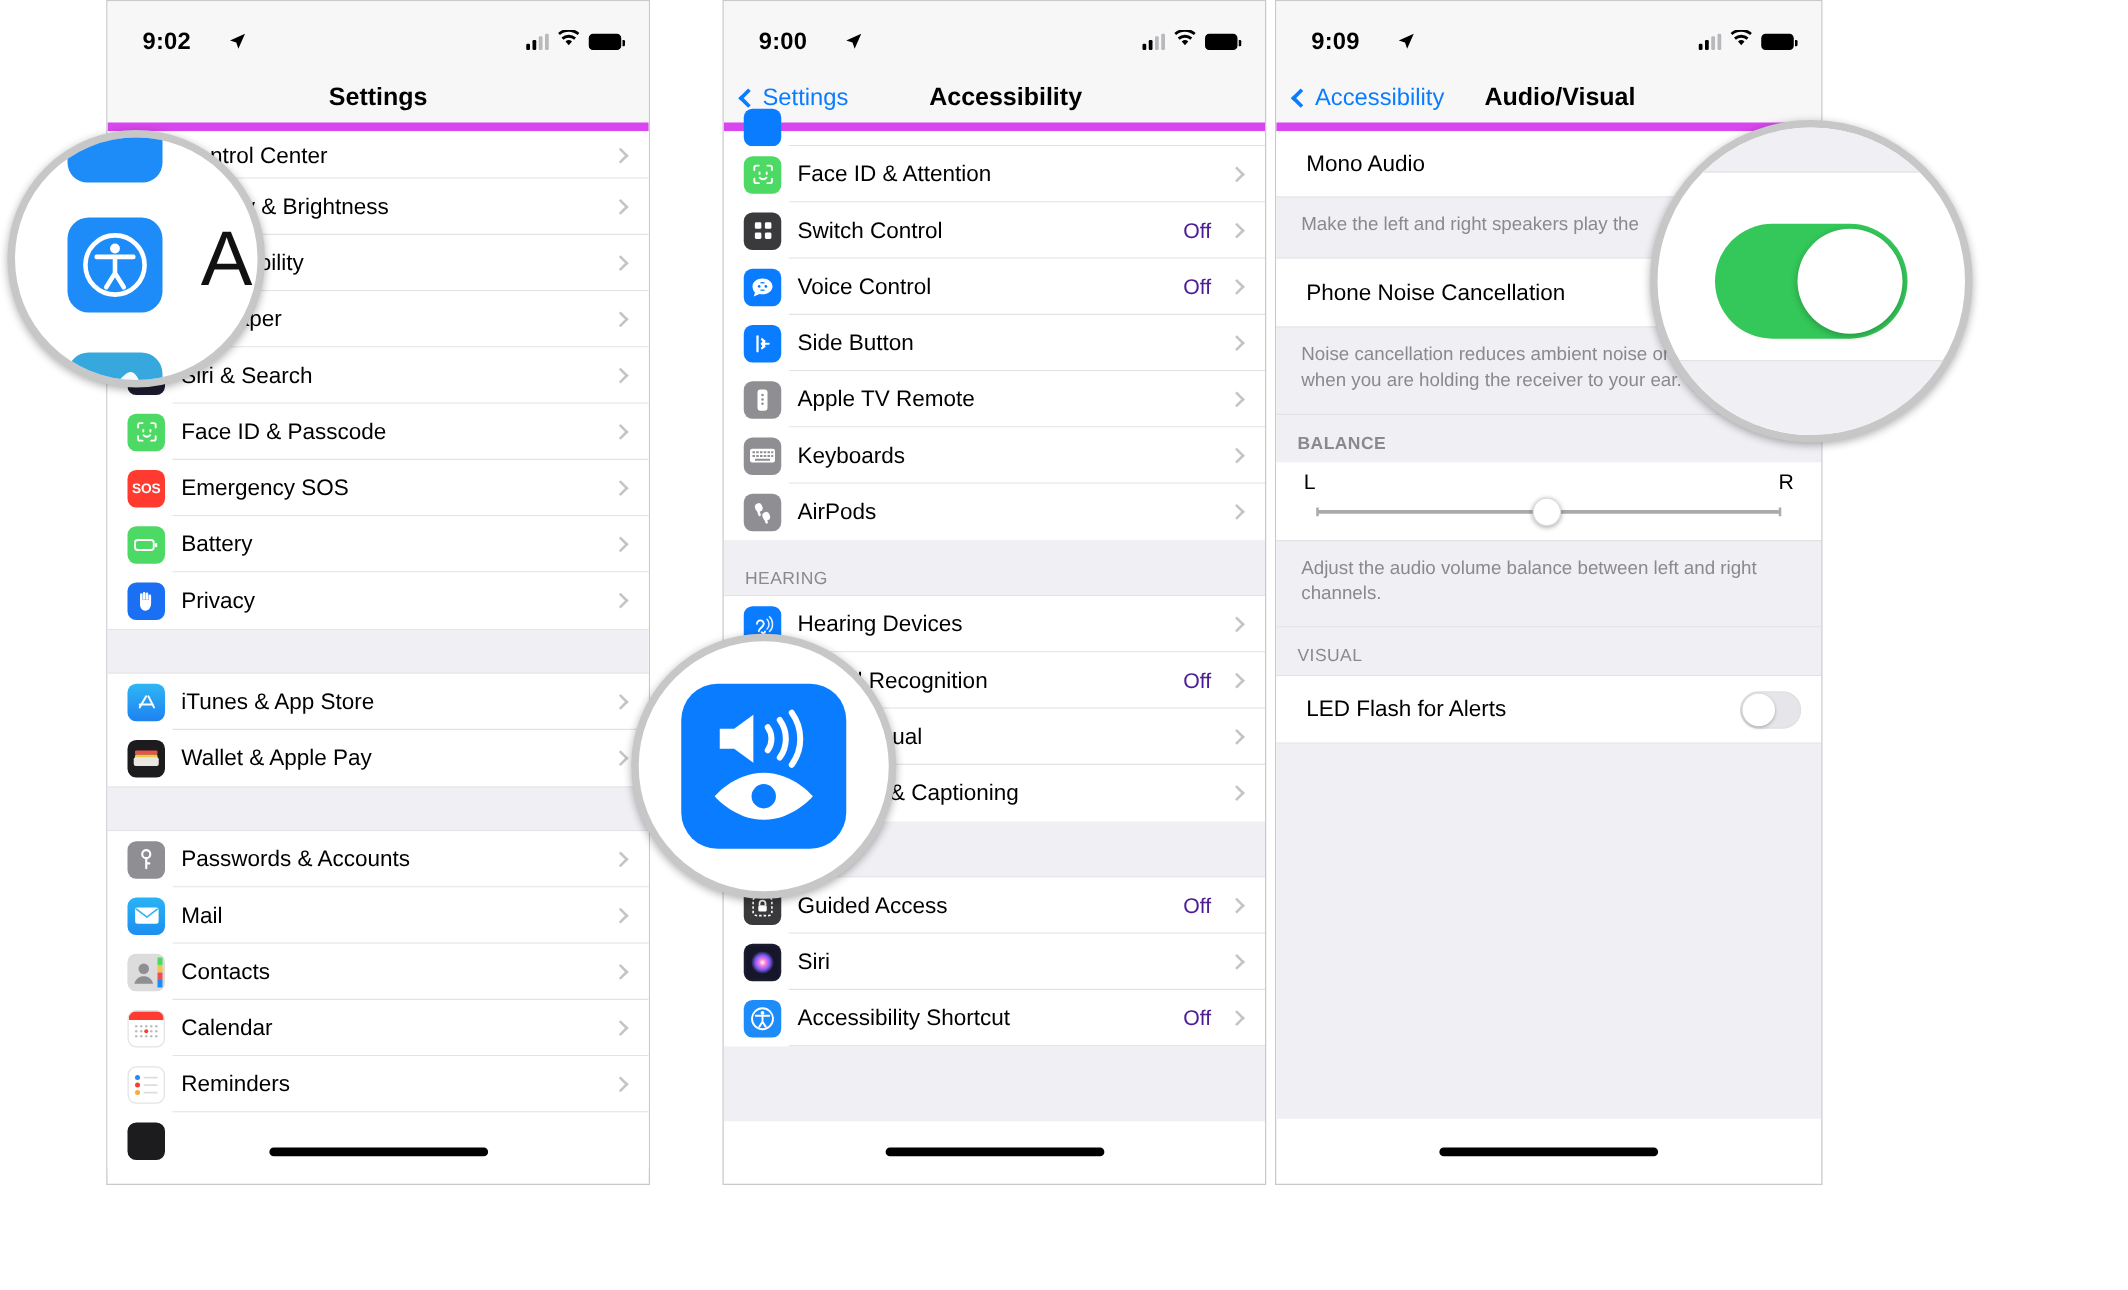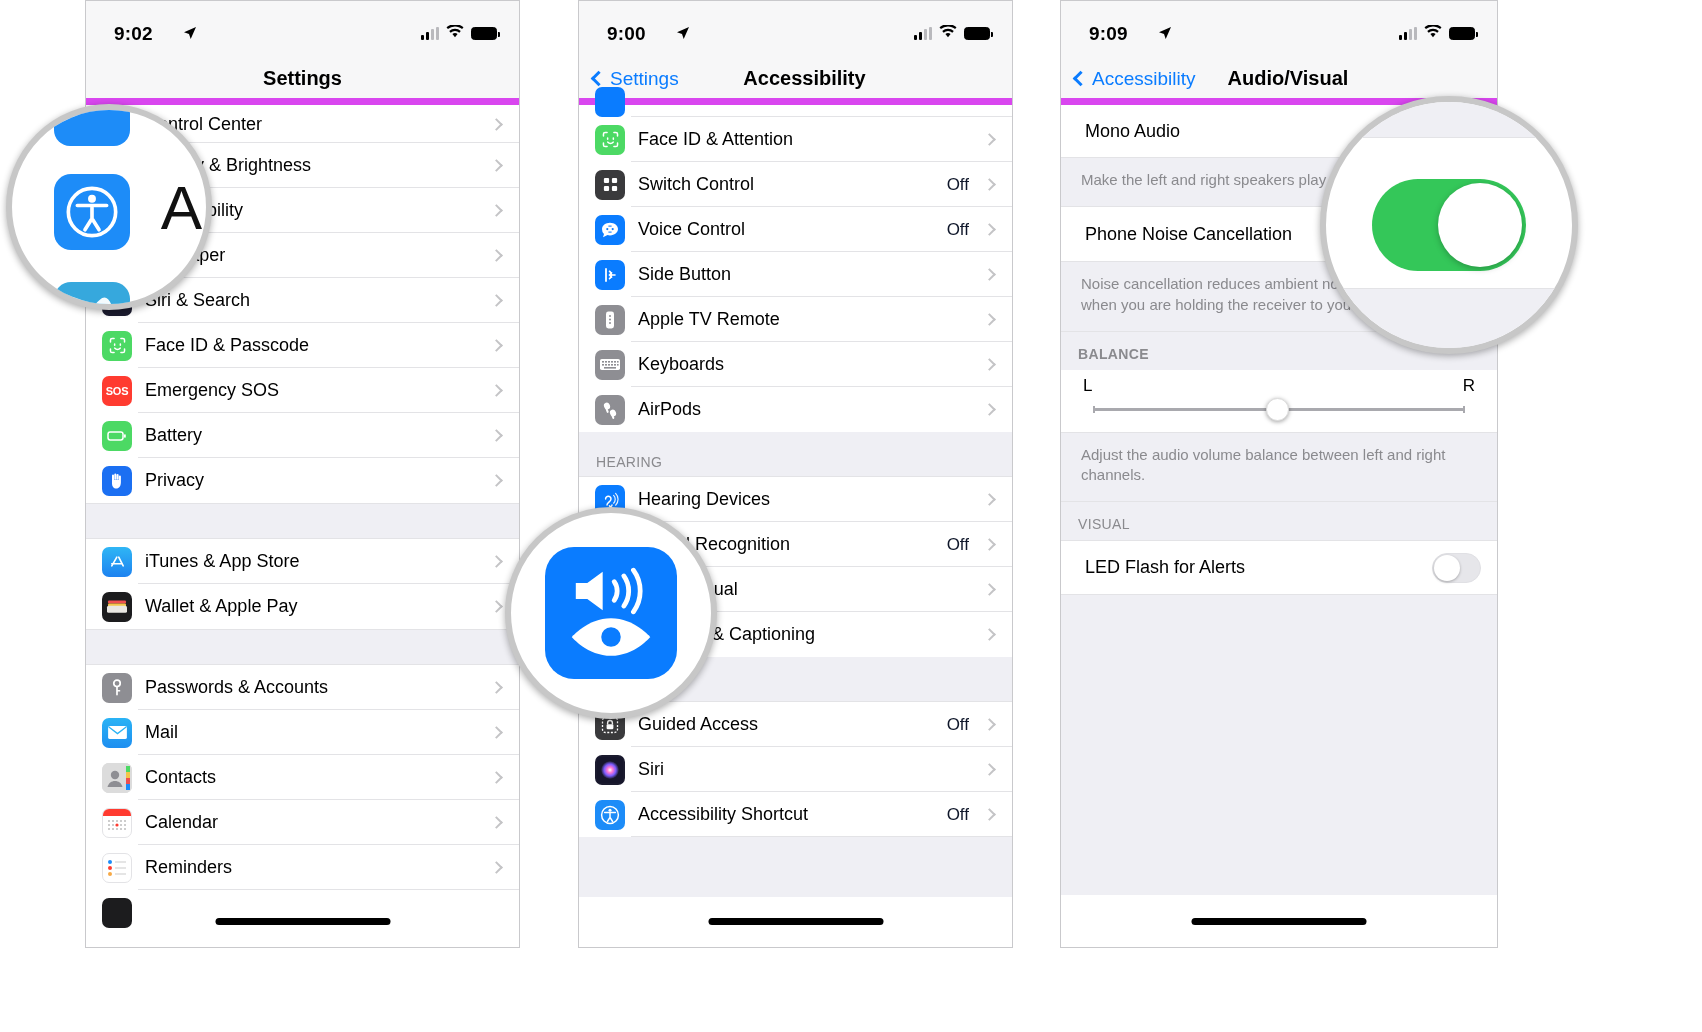--- a/index.html
+++ b/index.html
@@ -13,21 +13,21 @@
 
   
   .phone {
     position: absolute;
     background: #ffffff;
     border: 1px solid #c9c9cc;
     overflow: hidden;
   }
   #phone1 { left: 85px;  top: 0px;  width: 435px; height: 948px; }
   #phone2 { left: 578px; top: 0px;  width: 435px; height: 948px; }
-  #phone3 { left: 1060px;top: 0px;  width: 438px; height: 948px; }
+  #phone3 { left: 1020px;top: 0px;  width: 438px; height: 948px; }
 
   
   .statusbar {
     height: 58px; position: relative;
     background: #f7f7f8;
     display: flex; align-items: center;
   }
   .sb-time {
     position: absolute; left: 28px; top: 22px;
     font-size: 19px; font-weight: 700; color: #000;
@@ -82,21 +82,21 @@
     position: absolute; left: 52px; right: 0; bottom: 0; height: 1px;
     background: #e3e3e6;
   }
   .row .label {
     font-size: 18px; color: #000; margin-left: 13px;
     white-space: nowrap;
   }
   .row.noicon .label { margin-left: 0; }
   .row .val {
     margin-left: auto; margin-right: 8px;
-    font-size: 17px; color: #0f172a;
+    font-size: 17px; color: #4c1d95;
   }
   .chev {
     width: 9px; height: 9px;
     border-top: 2px solid #c4c4c6; border-right: 2px solid #c4c4c6;
     transform: rotate(45deg);
     margin-left: auto; margin-right: 18px; flex: none;
   }
   .row .val + .chev { margin-left: 8px; }
 
   .gap { background:#efeff4; height: 36px; border-top:1px solid #e3e3e6; border-bottom:1px solid #e3e3e6;}

